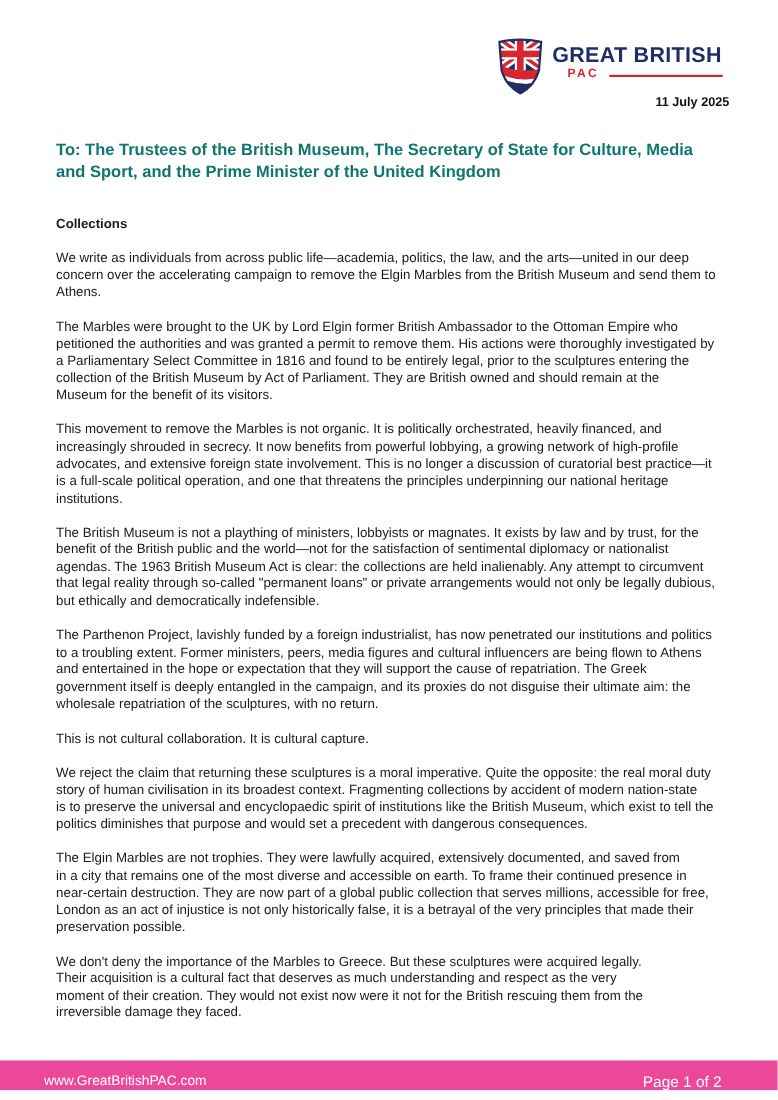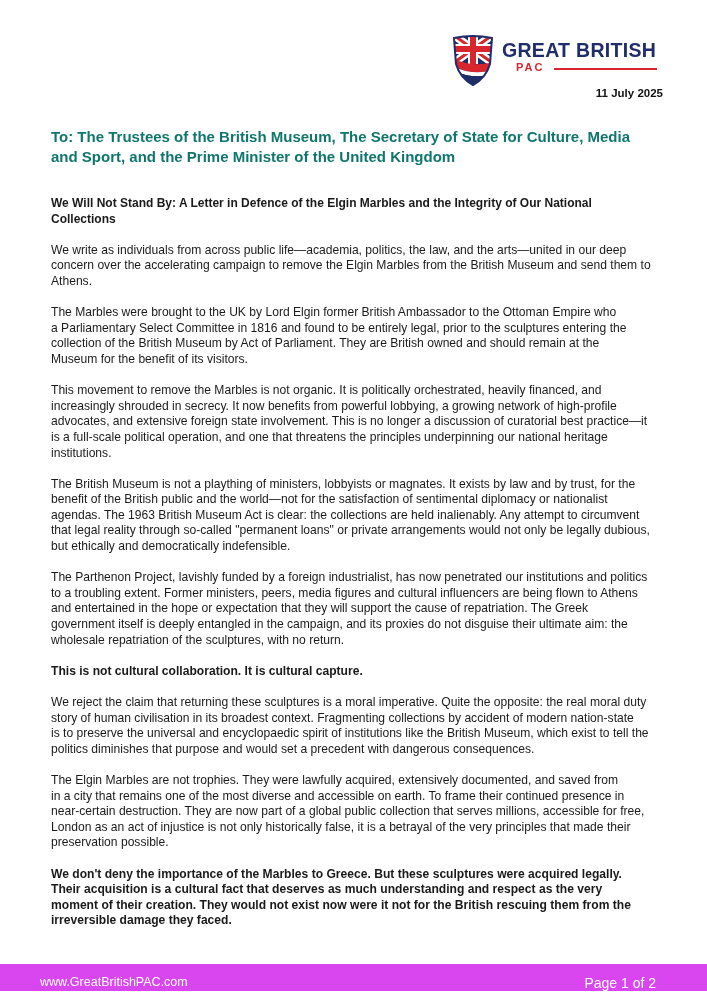--- a/index.html
+++ b/index.html
@@ -32,26 +32,26 @@
       position: absolute; left: 51px; top: 127px; width: 620px;
       font-size: 15px; font-weight: bold; line-height: 20px; color: #0f766e;
     }
 
     .content {
       position: absolute; left: 51px; top: 196px; width: 640px;
       font-size: 12.1px; line-height: 15.6px; color: #1a1a1a;
     }
     .content p { margin-bottom: 15.6px; white-space: nowrap; }
     .content .subject { font-weight: bold; font-size: 12px; }
-    .content .bold { font-weight: bold; }
+    .content .bold { font-weight: normal; }
     .content .line { display: block; }
 
     .footer {
       position: absolute; left: 0; top: 964px; width: 707px; height: 27px;
-      background: #d946ef;
+      background: #ec4899;
     }
     .footer-url {
       position: absolute; left: 40px; top: 11px; font-size: 12.5px; color: #ffffff;
     }
     .footer-page {
       position: absolute; right: 51px; top: 11px; font-size: 14px; color: #ffffff;
     }
   </style>
 </head>
 <body>
@@ -84,31 +84,31 @@
 
 <div class="date">11 July 2025</div>
 
 <div class="addressee">
   <span class="line" style="display:block">To: The Trustees of the British Museum, The Secretary of State for Culture, Media</span>
   <span class="line" style="display:block">and Sport, and the Prime Minister of the United Kingdom</span>
 </div>
 
 <div class="content">
   <p class="subject">
-    <span class="line">We Will Not Stand By: A Letter in Defence of the Elgin Marbles and the Integrity of Our National</span>
     <span class="line">Collections</span>
   </p>
   <div id="paragraphs">
       <p>
         <span class="line">We write as individuals from across public life—academia, politics, the law, and the arts—united in our deep</span>
         <span class="line">concern over the accelerating campaign to remove the Elgin Marbles from the British Museum and send them to</span>
         <span class="line">Athens.</span>
       </p>
       <p>
         <span class="line">The Marbles were brought to the UK by Lord Elgin former British Ambassador to the Ottoman Empire who</span>
+        <span class="line">petitioned the authorities and was granted a permit to remove them. His actions were thoroughly investigated by</span>
         <span class="line">a Parliamentary Select Committee in 1816 and found to be entirely legal, prior to the sculptures entering the</span>
         <span class="line">collection of the British Museum by Act of Parliament.  They are British owned and should remain at the</span>
         <span class="line">Museum for the benefit of its visitors.</span>
       </p>
       <p>
         <span class="line">This movement to remove the Marbles is not organic. It is politically orchestrated, heavily financed, and</span>
         <span class="line">increasingly shrouded in secrecy. It now benefits from powerful lobbying, a growing network of high-profile</span>
         <span class="line">advocates, and extensive foreign state involvement. This is no longer a discussion of curatorial best practice—it</span>
         <span class="line">is a full-scale political operation, and one that threatens the principles underpinning our national heritage</span>
         <span class="line">institutions.</span>

